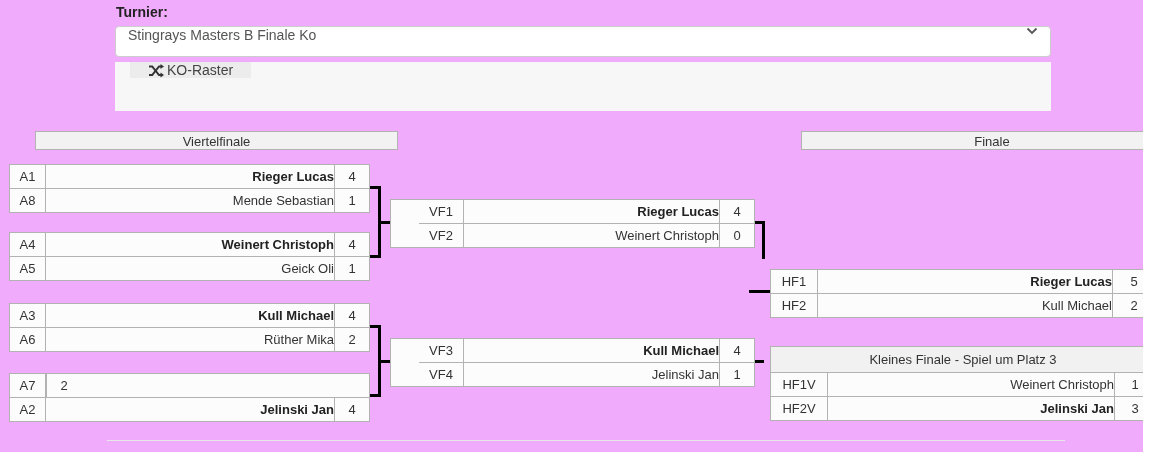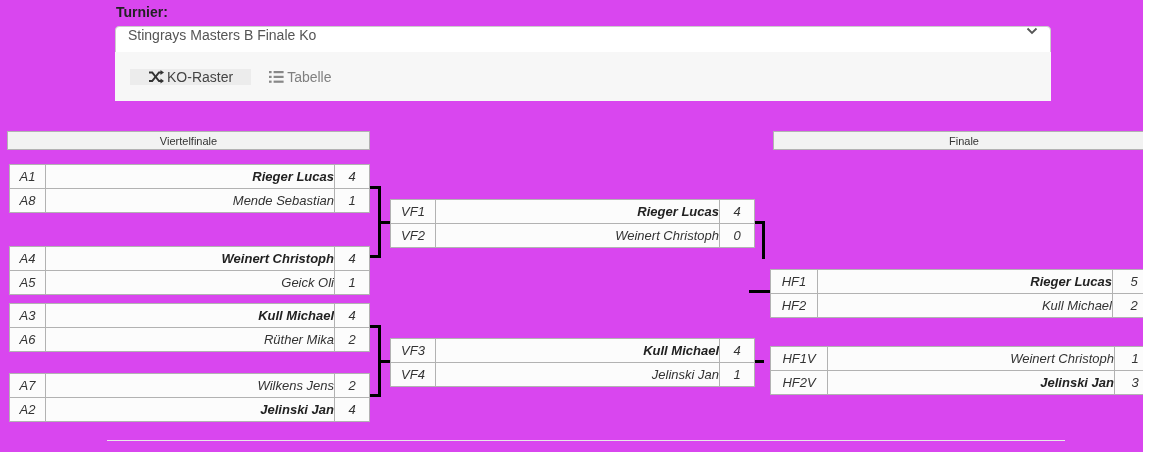--- a/index.html
+++ b/index.html
@@ -1,48 +1,48 @@
 <!DOCTYPE html>
 <html><head>
 <meta charset="utf-8">
 <style>
   html,body{margin:0;padding:0;background:#fff;}
   body{font-family:"Liberation Sans","DejaVu Sans",sans-serif;color:#333;}
-  #stage{position:relative;width:1143px;height:452px;background:#d946ef;overflow:hidden;}
+  #stage{position:relative;width:1143px;height:452px;background:#f0abfc;overflow:hidden;}
 
   
   .turnier-label{position:absolute;left:116px;top:4px;font-size:14px;font-weight:bold;color:#222;}
   .select{position:absolute;left:115px;top:26px;width:936px;height:31px;box-sizing:border-box;
           background:#fff;border:1px solid #ccc;border-radius:4px;display:flex;align-items:flex-start;
           padding:0 12px;cursor:pointer;gap:44px;}
   .select-value{font-size:14px;color:#555;flex:1;}
   .select .chev{flex:0 0 auto;}
 
-  .tabbar{position:absolute;left:115px;top:52px;width:936px;height:49px;background:#f7f7f7;
-          display:flex;align-items:center;padding-left:15px;box-sizing:border-box;}
+  .tabbar{position:absolute;left:115px;top:62px;width:936px;height:49px;background:#f7f7f7;
+          display:flex;align-items:flex-start;padding-left:15px;box-sizing:border-box;}
   .tab{display:flex;align-items:center;padding:0 18px;font-size:14px;color:#808080;cursor:pointer;}
   .tab.active{background:#ececec;color:#444;}
   .tab .ticon{display:inline-flex;align-items:center;margin-right:3px;}
 
   
   .colhead{position:absolute;height:19px;line-height:19px;box-sizing:border-box;border:1px solid #b2b2b2;
-           background:#f2f2f2;text-align:center;font-size:11px;color:#333;}
+           background:#f2f2f2;text-align:center;font-size:13px;color:#333;margin-left:28px;}
   .match{position:absolute;box-sizing:border-box;border:1px solid #b2b2b2;background:#fcfcfc;}
-  .mrow{display:flex;height:23px;line-height:23px;font-size:13px;font-style:italic;}
+  .mrow{display:flex;height:23px;line-height:23px;font-size:13px;}
   .mrow + .mrow{border-top:1px solid #b2b2b2;}
   .cell{box-sizing:border-box;overflow:hidden;white-space:nowrap;}
   .cell.seed{text-align:center;border-right:1px solid #b2b2b2;flex:0 0 auto;}
   .cell.name{flex:1 1 auto;padding-left:9px;text-align:right;}
   .cell.score{text-align:center;border-left:1px solid #b2b2b2;flex:0 0 auto;}
   .cell.winner{font-weight:bold;color:#222;}
   .mhead{height:25px;line-height:25px;text-align:center;font-size:13px;background:#f1f1f1;
          border-bottom:1px solid #b2b2b2;}
 
   .qf{left:9px;width:361px;}   .qf .seed{width:36px;}  .qf .score{width:35px;}
-  .sf{left:390px;width:365px;} .sf .seed{width:45px;}  .sf .score{width:35px;}
+  .sf{left:390px;width:365px;padding-left:28px;} .sf .seed{width:45px;}  .sf .score{width:35px;}
   .fin{left:770px;width:386px;}.fin .seed{width:47px;} .fin .score{width:43px;}
   .kf{left:770px;width:386px;} .kf .seed{width:57px;}  .kf .score{width:41px;}
 
   .conn{position:absolute;background:#000;}
   .divider{position:absolute;left:107px;top:440px;width:958px;height:1px;background:#e7e7e7;}
 </style>
 </head>
 <body>
 
 <div id="stage">
@@ -63,52 +63,39 @@
           <g fill="none" stroke="#333" stroke-width="2">
             <path d="M1 12 H4.2 L11 3.5 H13"></path>
             <path d="M1 3.5 H4.2 L11 12 H13"></path>
           </g>
           <path fill="#333" d="M12.5 1 L16 3.5 12.5 6 Z"></path>
           <path fill="#333" d="M12.5 9.5 L16 12 12.5 14.5 Z"></path>
         </svg>
       </span>
       <span>KO-Raster</span>
     </div>
-    <div class="tab">
-      <span class="ticon">
-        <svg width="15" height="12" viewBox="0 0 15 12" fill="#888">
-          <rect x="0" y="0" width="2.6" height="2.2"></rect>
-            <rect x="4.6" y="0" width="10" height="2.2"></rect>
-          <rect x="0" y="4.8" width="2.6" height="2.2"></rect>
-            <rect x="4.6" y="4.8" width="10" height="2.2"></rect>
-          <rect x="0" y="9.6" width="2.6" height="2.2"></rect>
-            <rect x="4.6" y="9.6" width="10" height="2.2"></rect>
-        </svg>
-      </span>
-      <span>Tabelle</span>
-    </div>
   </div>
 
   <div class="colhead" style="left:7px;top:131px;width:363px">Viertelfinale</div>
   <div class="colhead" style="left:773px;top:131px;width:382px">Finale</div>
 
   <div class="match qf" style="top:164px">
     <div class="mrow">
       <div class="cell seed">A1</div>
       <div class="cell name winner">Rieger Lucas</div>
       <div class="cell score">4</div>
     </div>
     <div class="mrow">
       <div class="cell seed">A8</div>
       <div class="cell name">Mende Sebastian</div>
       <div class="cell score">1</div>
     </div>
   </div>
 
-  <div class="match qf" style="top:246px">
+  <div class="match qf" style="top:232px">
     <div class="mrow">
       <div class="cell seed">A4</div>
       <div class="cell name winner">Weinert Christoph</div>
       <div class="cell score">4</div>
     </div>
     <div class="mrow">
       <div class="cell seed">A5</div>
       <div class="cell name">Geick Oli</div>
       <div class="cell score">1</div>
     </div>
@@ -123,21 +110,20 @@
     <div class="mrow">
       <div class="cell seed">A6</div>
       <div class="cell name">Rüther Mika</div>
       <div class="cell score">2</div>
     </div>
   </div>
 
   <div class="match qf" style="top:373px">
     <div class="mrow">
       <div class="cell seed">A7</div>
-      <div class="cell name">Wilkens Jens</div>
       <div class="cell score">2</div>
     </div>
     <div class="mrow">
       <div class="cell seed">A2</div>
       <div class="cell name winner">Jelinski Jan</div>
       <div class="cell score">4</div>
     </div>
   </div>
 
   <div class="match sf" style="top:199px">
@@ -173,20 +159,21 @@
       <div class="cell score">5</div>
     </div>
     <div class="mrow">
       <div class="cell seed">HF2</div>
       <div class="cell name">Kull Michael</div>
       <div class="cell score">2</div>
     </div>
   </div>
 
   <div class="match kf" style="top:346px">
+    <div class="mhead">Kleines Finale - Spiel um Platz 3</div>
     <div class="mrow" style="border-top:none">
       <div class="cell seed">HF1V</div>
       <div class="cell name">Weinert Christoph</div>
       <div class="cell score">1</div>
     </div>
     <div class="mrow">
       <div class="cell seed">HF2V</div>
       <div class="cell name winner">Jelinski Jan</div>
       <div class="cell score">3</div>
     </div>

